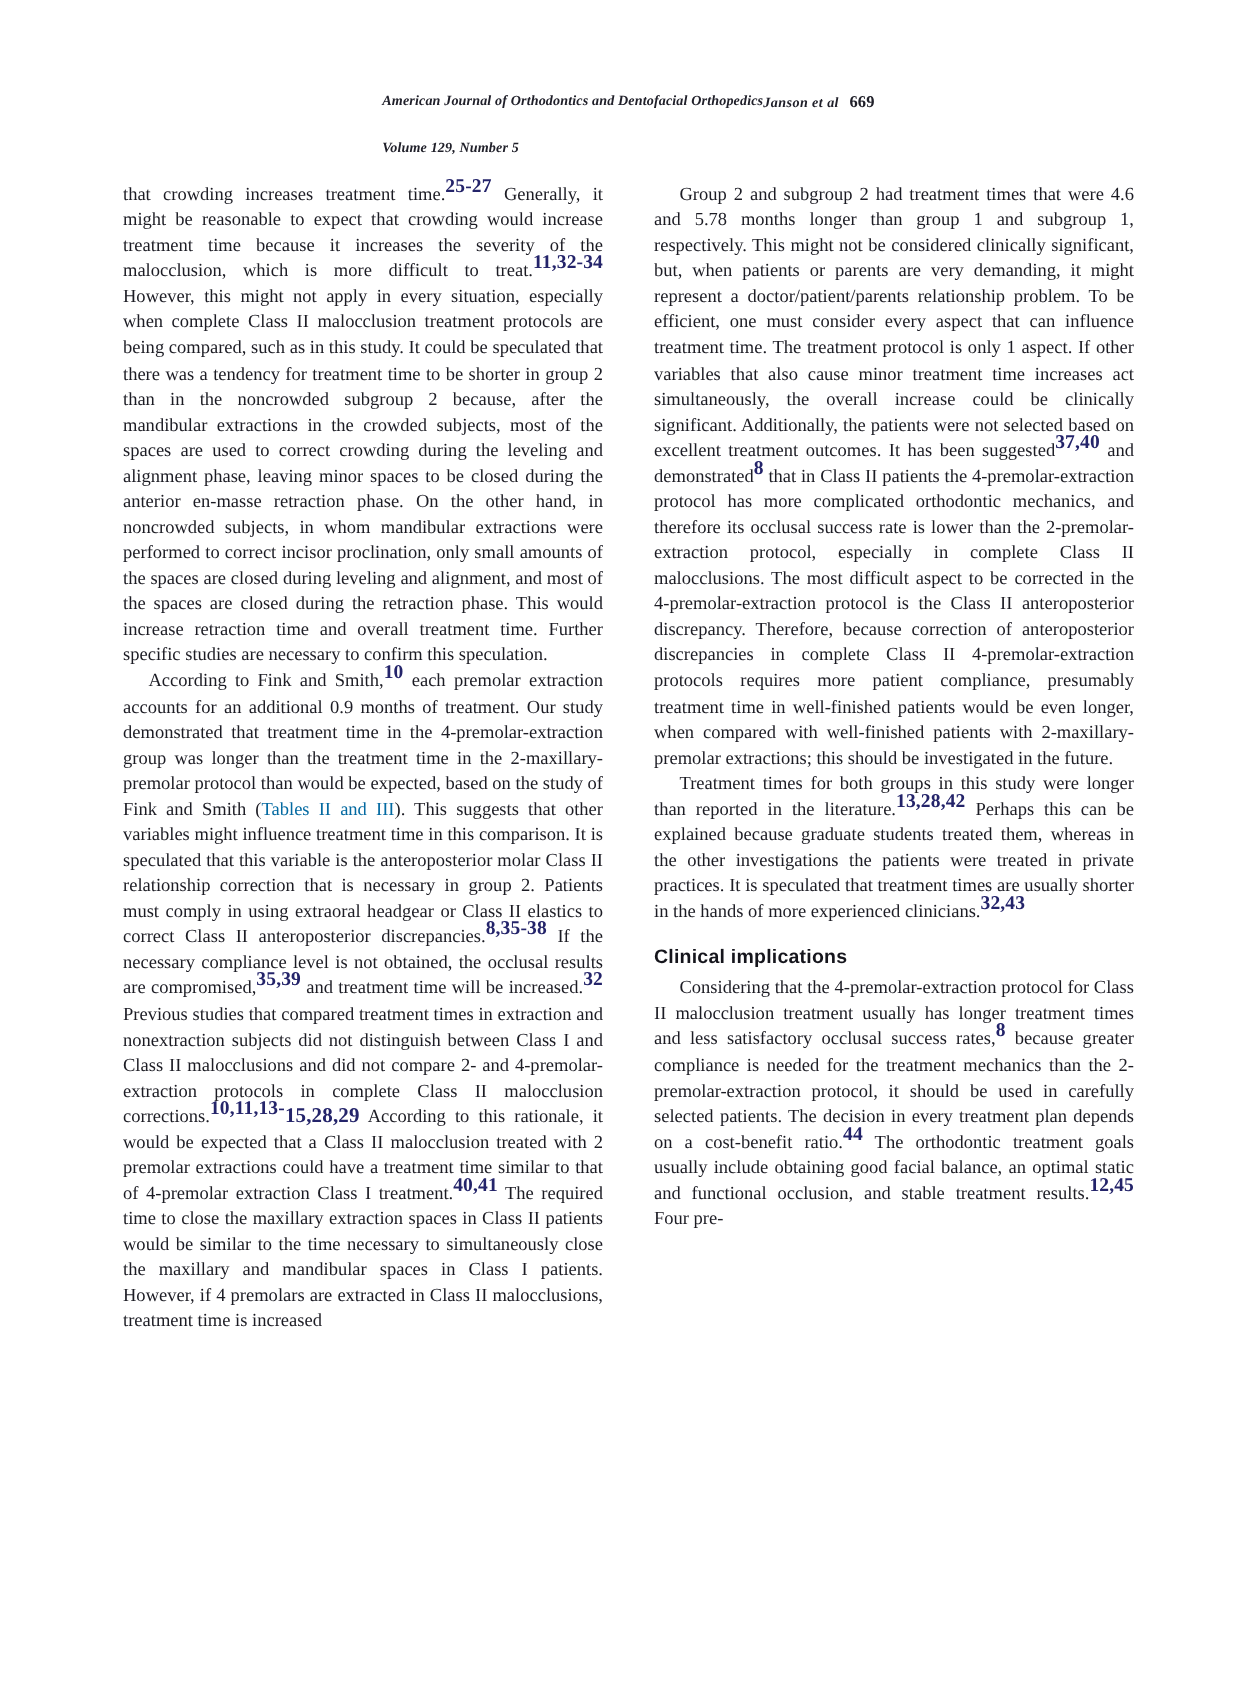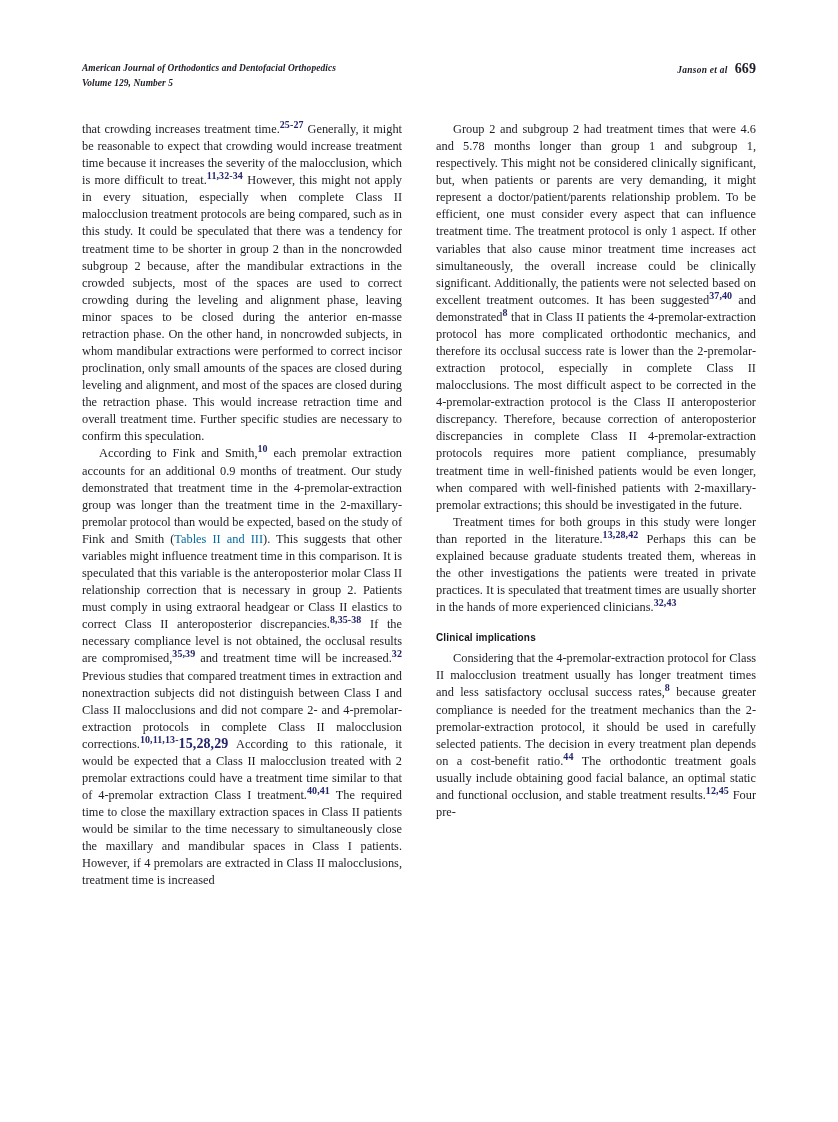--- a/index.html
+++ b/index.html
@@ -24,46 +24,46 @@
     background: #fff;
   }
 
   
   .runhead {
     position: absolute;
     left: 82px;
     top: 62px;
     width: 674px;
     display: flex;
-    justify-content: space-between;
+    justify-content: center;
     align-items: flex-start;
     font-size: 9.4px;
     line-height: 13.6px;
     color: #20202a;
   }
   .runhead-left {
     font-style: italic;
     font-weight: 600;
     letter-spacing: .1px;
   }
-  .runhead-left div + div { margin-top: 1px; }
+  .runhead-left div + div { margin-top: 17px; }
   .runhead-right {
     white-space: nowrap;
     padding-top: 0px;
   }
   .runhead-journal-name { font-style: italic; }
   .runhead-authors {
     font-style: italic;
     font-weight: 600;
     letter-spacing: .3px;
   }
   .runhead-pageno {
     font-style: normal;
     font-weight: bold;
-    font-size: 14px;
+    font-size: 11px;
     margin-left: 7px;
     letter-spacing: .1px;
   }
 
   
   .cols {
     position: absolute;
     left: 82px;
     top: 121px;
     width: 674px;
@@ -84,40 +84,40 @@
     text-justify: inter-word;
     -webkit-hyphens: none;
     hyphens: none;
     color: #1c1c24;
     font-family: "Liberation Serif", "DejaVu Serif", serif;
   }
   p.para.indent { text-indent: 17px; }
   p.para + p.para { margin-top: 0; }
 
   sup.ref {
-    font-size: 10px;
+    font-size: 13px;
     line-height: 0;
     vertical-align: super;
     color: #24246a;
     letter-spacing: .1px;
     font-weight: 600;
   }
   sup.ref.wrapcont {
     vertical-align: baseline;
     font-size: 14px;
   }
 
   a.xref, .xref {
     color: #0369a1;
     text-decoration: none;
   }
 
   h2.subhead {
     font-family: "Liberation Sans", "DejaVu Sans", sans-serif;
-    font-size: 10px;
+    font-size: 13px;
     font-weight: bold;
     color: #15151c;
     margin: 15px 0 5px 0;
     letter-spacing: .15px;
     line-height: 14px;
   }
 </style>
 </head>
 <body>
 

